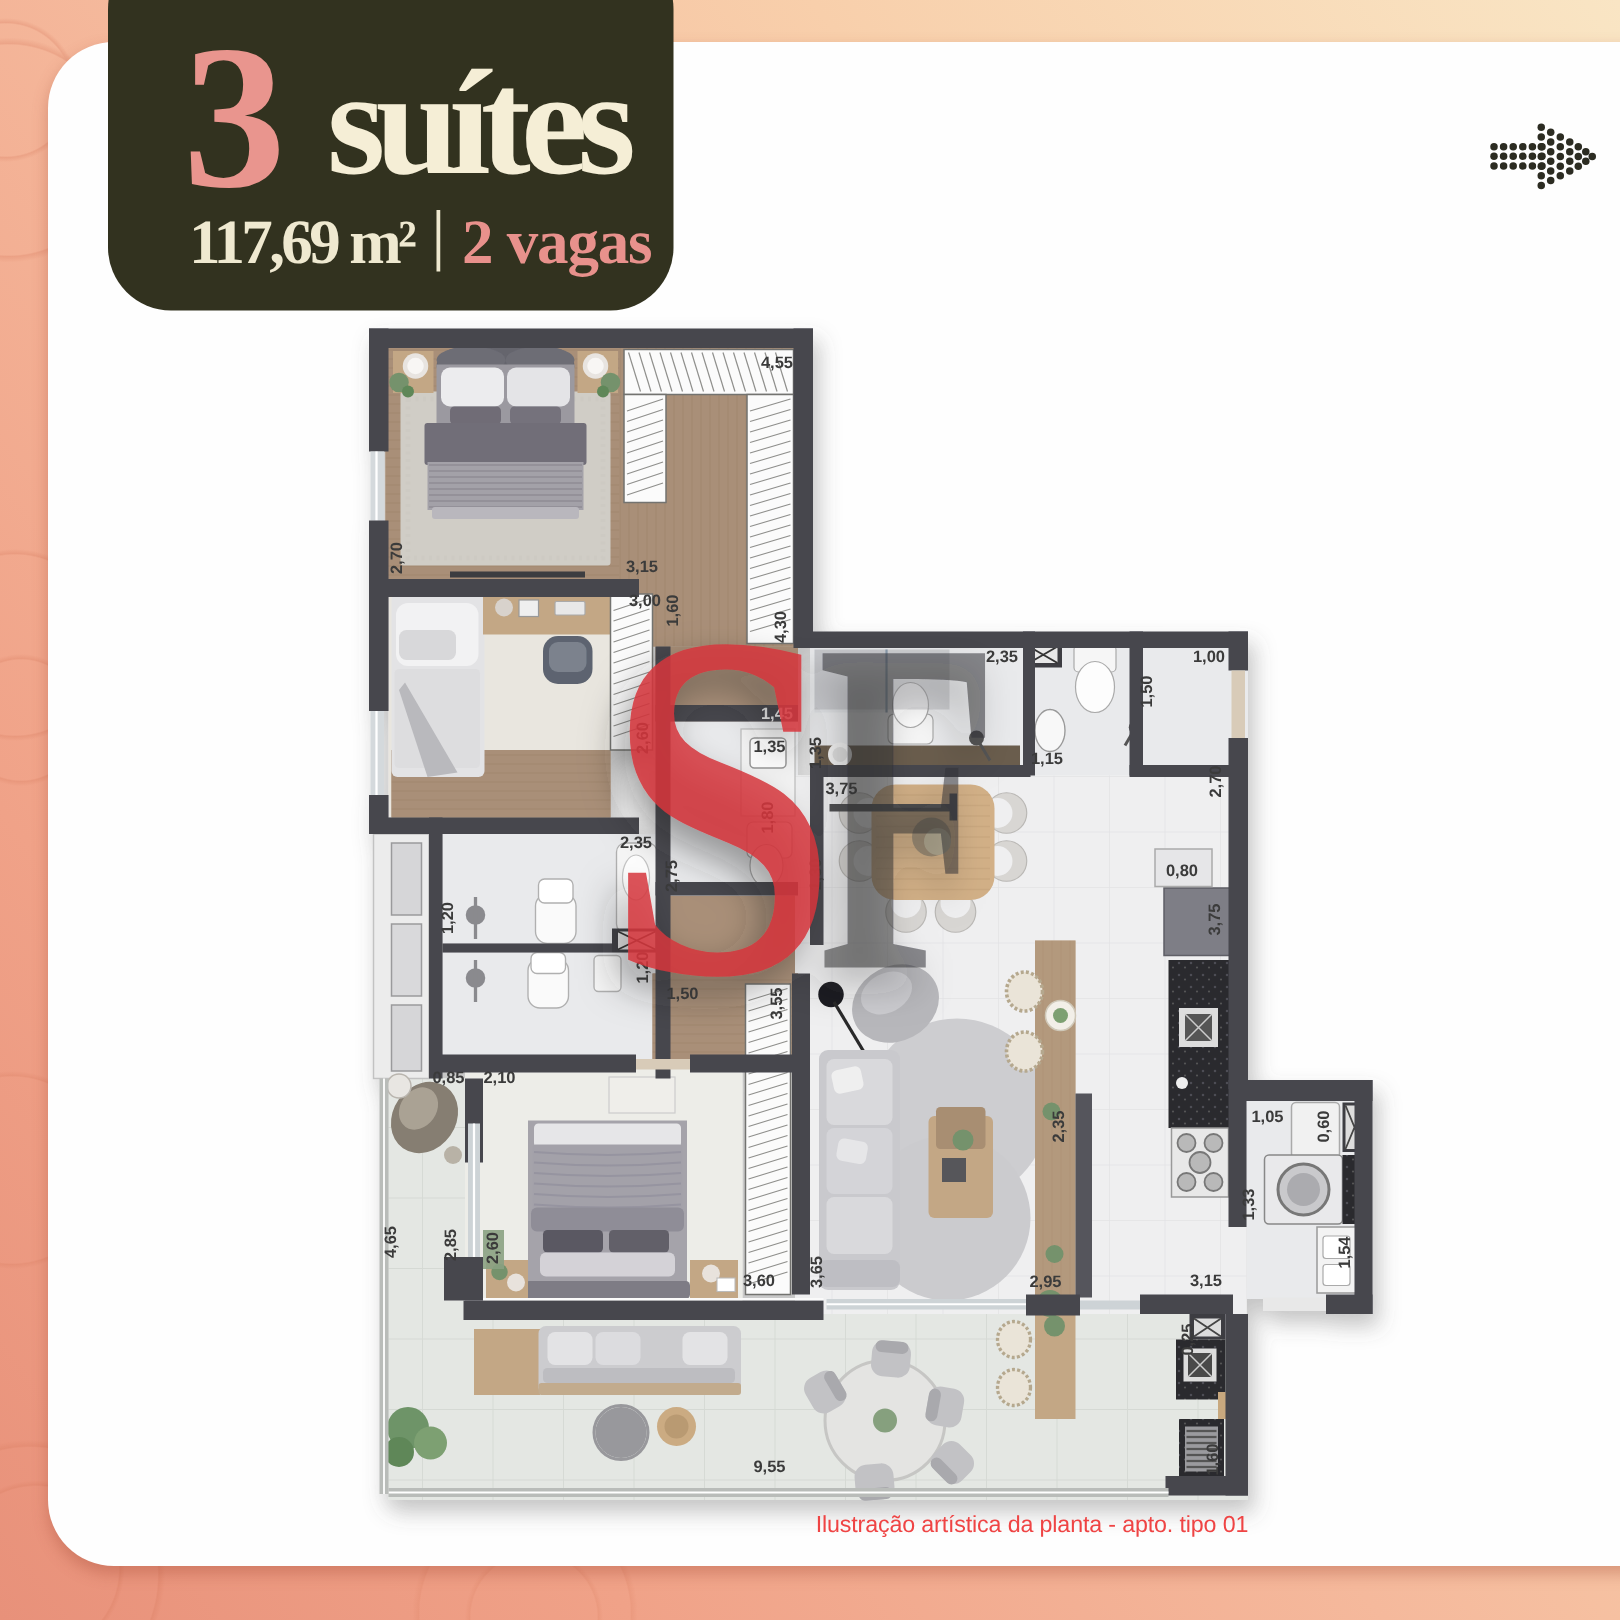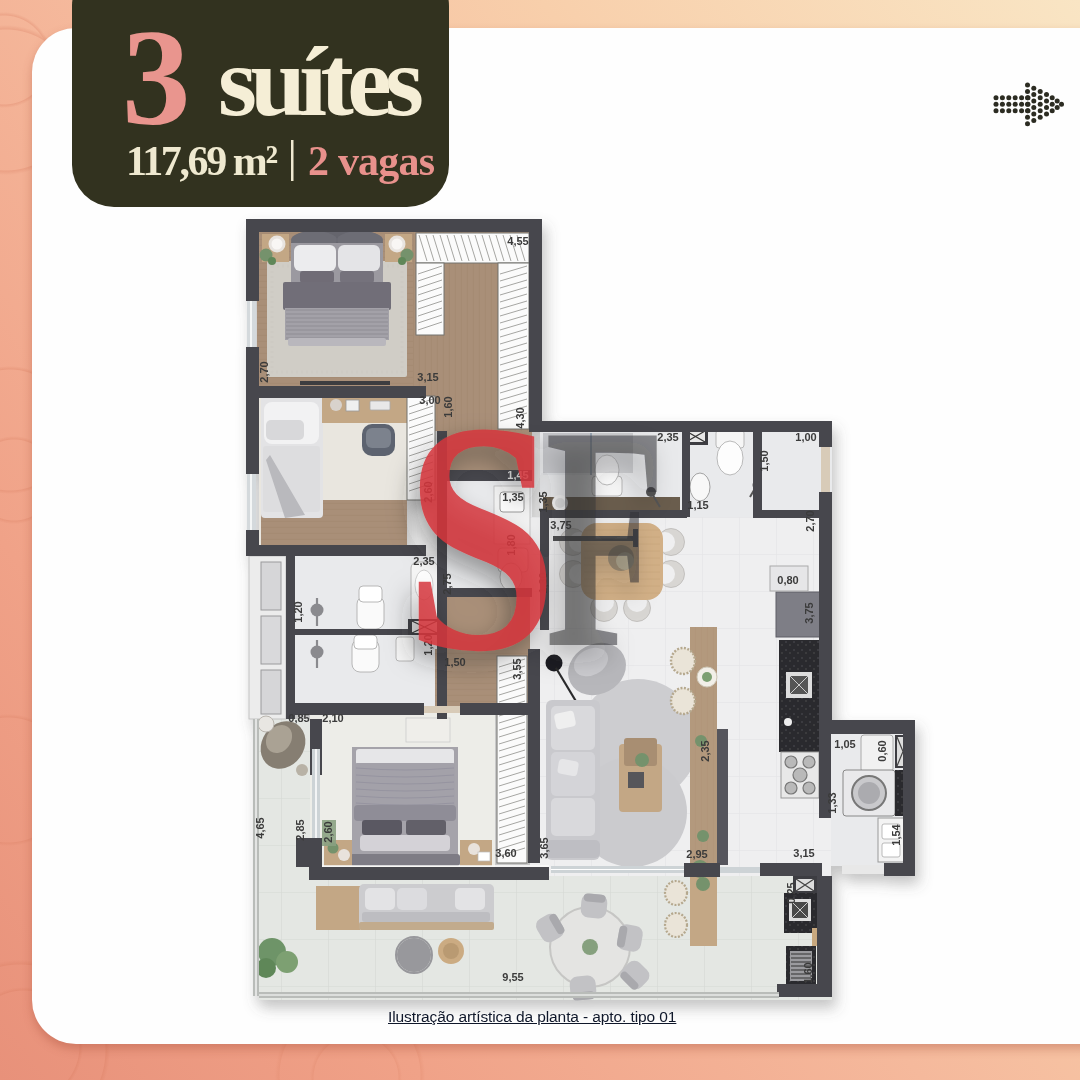--- a/index.html
+++ b/index.html
@@ -14,22 +14,22 @@
 radial-gradient(circle 120px at 20px 1050px,transparent 85px,#d87c60 86px,transparent 90px),
 radial-gradient(circle 90px at 24px 1046px,transparent 55px,#d87c60 56px,transparent 59px),
 radial-gradient(circle 100px at 350px 1075px,transparent 70px,#e0896c 71px,transparent 75px),
 radial-gradient(circle 70px at 356px 1078px,transparent 42px,#e0896c 43px,transparent 46px);}
 
 .card{position:absolute;left:32px;top:28px;width:1100px;height:1016px;
 background:#fefefe;border-radius:44px;box-shadow:0 5px 10px rgba(160,70,50,0.35);}
 
 .badge{position:absolute;left:72px;top:-36px;width:377px;height:243px;
 background:#32321f;border-radius:42px;}
-.caption{position:absolute;left:388px;top:1008px;width:600px;
-font-size:15.5px;color:#0f172a;letter-spacing:-0.1px;text-decoration:underline;}
+.caption{position:absolute;left:388px;top:1008px;width:600px;text-align:center;
+font-size:15.5px;color:#ef4444;letter-spacing:-0.1px;}
 .arrow{position:absolute;left:988px;top:80px;}
 .plan{position:absolute;left:0;top:0;}
 </style></head>
 <body>
 
 <div class="frame"></div>
 
 <div class="motif"></div>
 
 <div class="card"></div>

